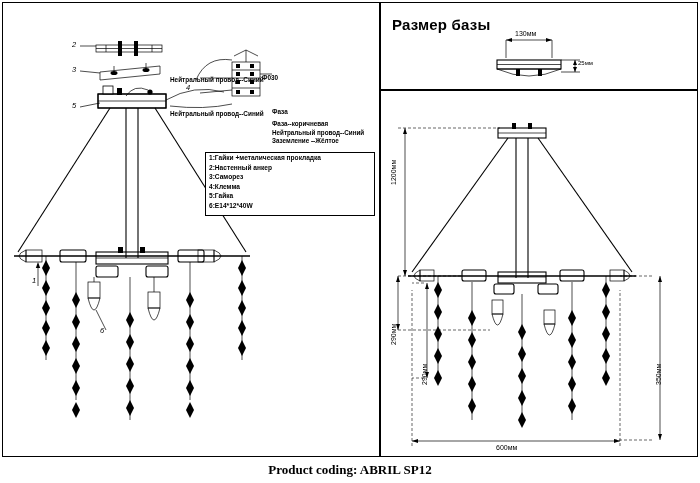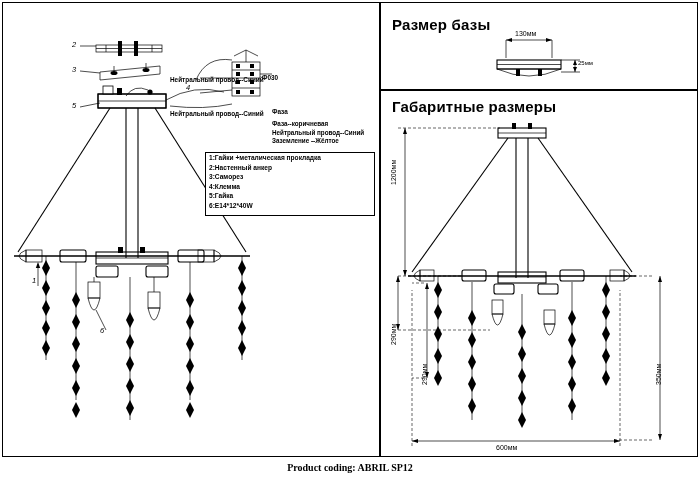--- a/index.html
+++ b/index.html
@@ -9,21 +9,21 @@
   .panel{position:absolute;border:1px solid #000;box-sizing:border-box;}
   #panel-left{left:2px;top:2px;width:378px;height:455px;}
   #panel-tr{left:380px;top:2px;width:318px;height:88px;}
   #panel-br{left:380px;top:90px;width:318px;height:367px;}
 
   .ttl{position:absolute;font-weight:bold;font-size:15px;letter-spacing:.2px;}
   #tr-title{left:392px;top:16px;}
   #br-title{left:392px;top:98px;}
 
   #coding{position:absolute;left:0;top:462px;width:700px;text-align:center;
-          font-size:10px;font-weight:bold;font-family:"Liberation Serif",serif;}
+          font-size:13px;font-weight:bold;font-family:"Liberation Serif",serif;}
 
   svg{position:absolute;left:0;top:0;overflow:visible;}
   .ln{stroke:#000;fill:none;}
   .thin{stroke-width:.7;}
   .med{stroke-width:1.1;}
   .thick{stroke-width:1.7;}
   .dash{stroke-width:.6;stroke-dasharray:3 2;}
   .fillblk{fill:#000;stroke:none;}
   .fillwht{fill:#fff;stroke:#000;stroke-width:.8;}
   .lbl-b{font-size:6.4px;font-weight:bold;}
@@ -41,21 +41,20 @@
 </head>
 <body>
 
 <div id="sheet">
 
   <div class="panel" id="panel-left"></div>
   <div class="panel" id="panel-tr"></div>
   <div class="panel" id="panel-br"></div>
 
   <div class="ttl" id="tr-title">Размер базы</div>
-  <div class="ttl" id="br-title">Габаритные размеры</div>
 
   <svg width="700" height="483">
 
     <g>
       <rect class="ln thin" x="96" y="45" width="66" height="7" fill="#fff"></rect>
       <line class="ln thin" x1="96" y1="48.5" x2="162" y2="48.5"></line>
       <rect class="fillblk" x="118" y="41" width="4" height="15"></rect>
       <rect class="fillblk" x="134" y="41" width="4" height="15"></rect>
       <line class="ln thin" x1="106" y1="45" x2="106" y2="52"></line>
       <line class="ln thin" x1="152" y1="45" x2="152" y2="52"></line>

